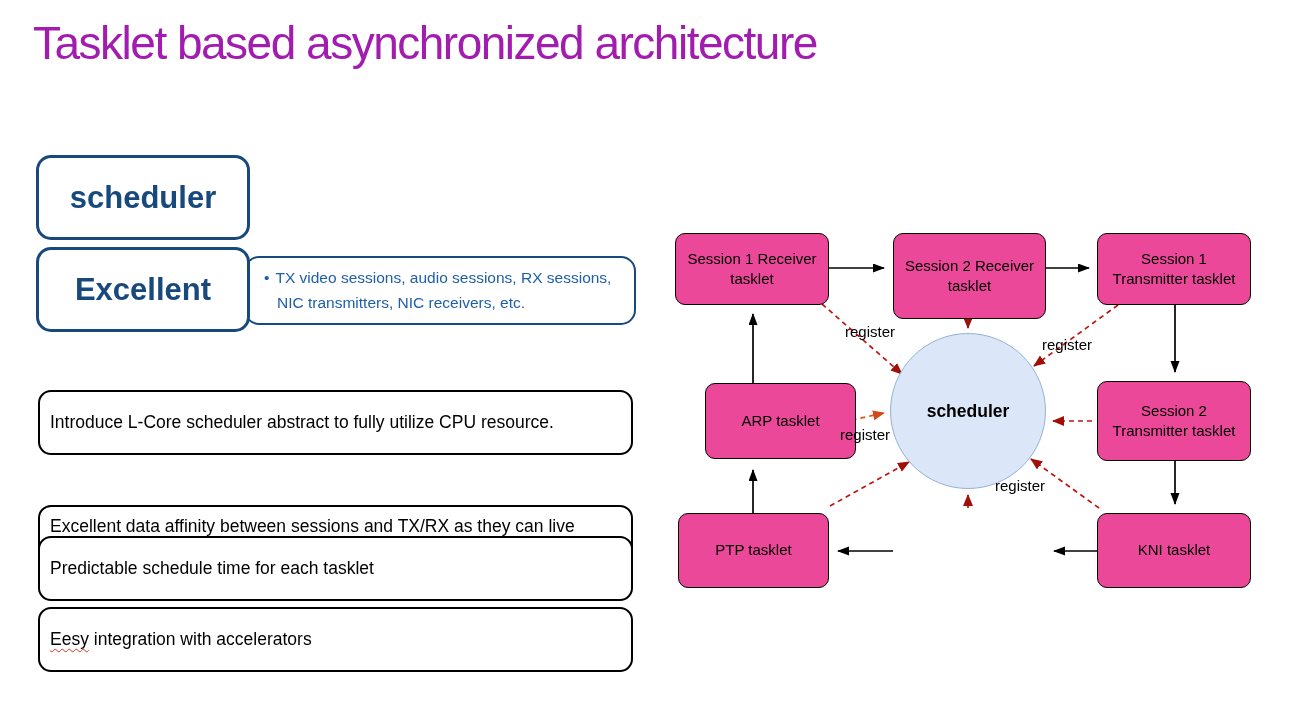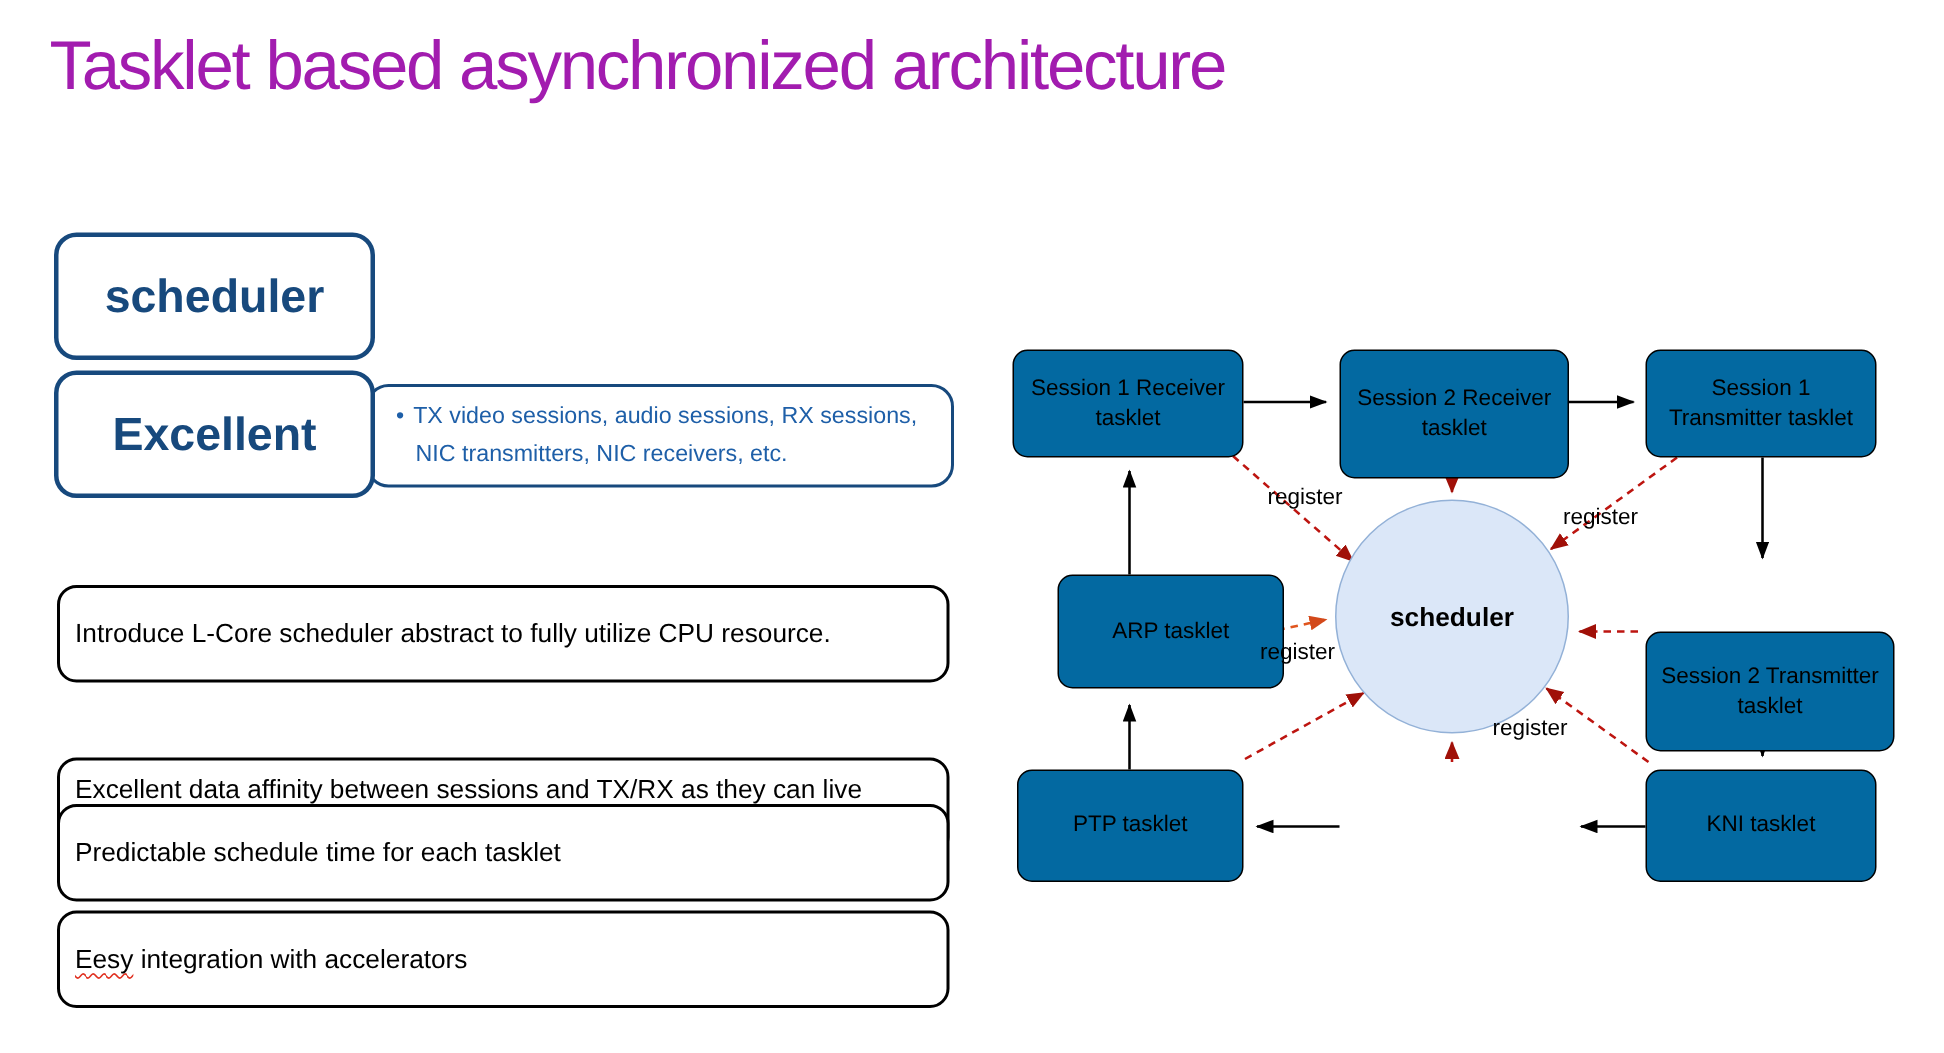--- a/index.html
+++ b/index.html
@@ -44,21 +44,21 @@
   }
   .statement p { margin:0; max-width:525px; }
   .wavy {
     text-decoration:underline; text-decoration-style:wavy;
     text-decoration-color:#e03020; text-decoration-thickness:1px;
     text-underline-offset:3px;
   }
 
   
   .node {
-    position:absolute; background:#0369a1; border:1.5px solid #000000;
+    position:absolute; background:#ec4899; border:1.5px solid #000000;
     border-radius:10px; display:flex; align-items:center; justify-content:center;
     text-align:center; font-size:15px; color:#000000; line-height:1.35;
     box-sizing:border-box; padding:20px 6px; z-index:2;
   }
   .scheduler-circle {
     position:absolute; left:890px; top:333px; width:156px; height:156px;
     border-radius:50%; background:#dbe7f8; border:1.5px solid #93b1d7;
     display:flex; align-items:center; justify-content:center;
     font-size:17.5px; font-weight:bold; color:#000000; z-index:2;
     box-sizing:border-box;
@@ -146,21 +146,21 @@
   <div class="node" style="left:1097px; top:233px; width:154px; height:72px;">
     <span>Session 1 Transmitter tasklet</span>
   </div>
 
   <div class="node" style="left:705px; top:383px; width:151px; height:76px;">
     <span>ARP tasklet</span>
   </div>
   <div class="scheduler-circle">
     <span>scheduler</span>
   </div>
-  <div class="node" style="left:1097px; top:381px; width:166px; height:80px;margin-top:40px;">
+  <div class="node" style="left:1097px; top:381px; width:154px; height:80px;">
     <span>Session 2 Transmitter tasklet</span>
   </div>
 
   <div class="node" style="left:678px; top:513px; width:151px; height:75px;">
     <span>PTP tasklet</span>
   </div>
   <div class="node" style="left:1097px; top:513px; width:154px; height:75px;justify-content:center;">
     <span>KNI tasklet</span>
   </div>
 

